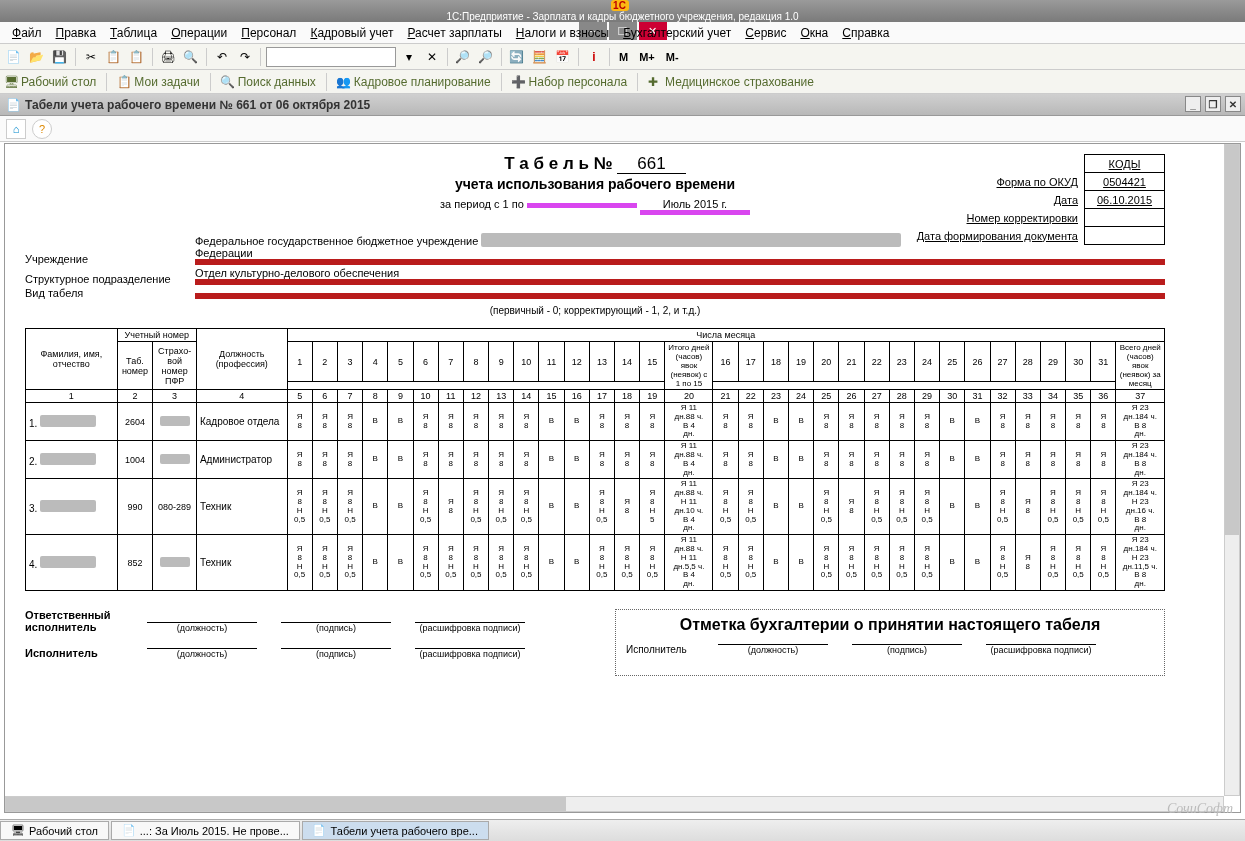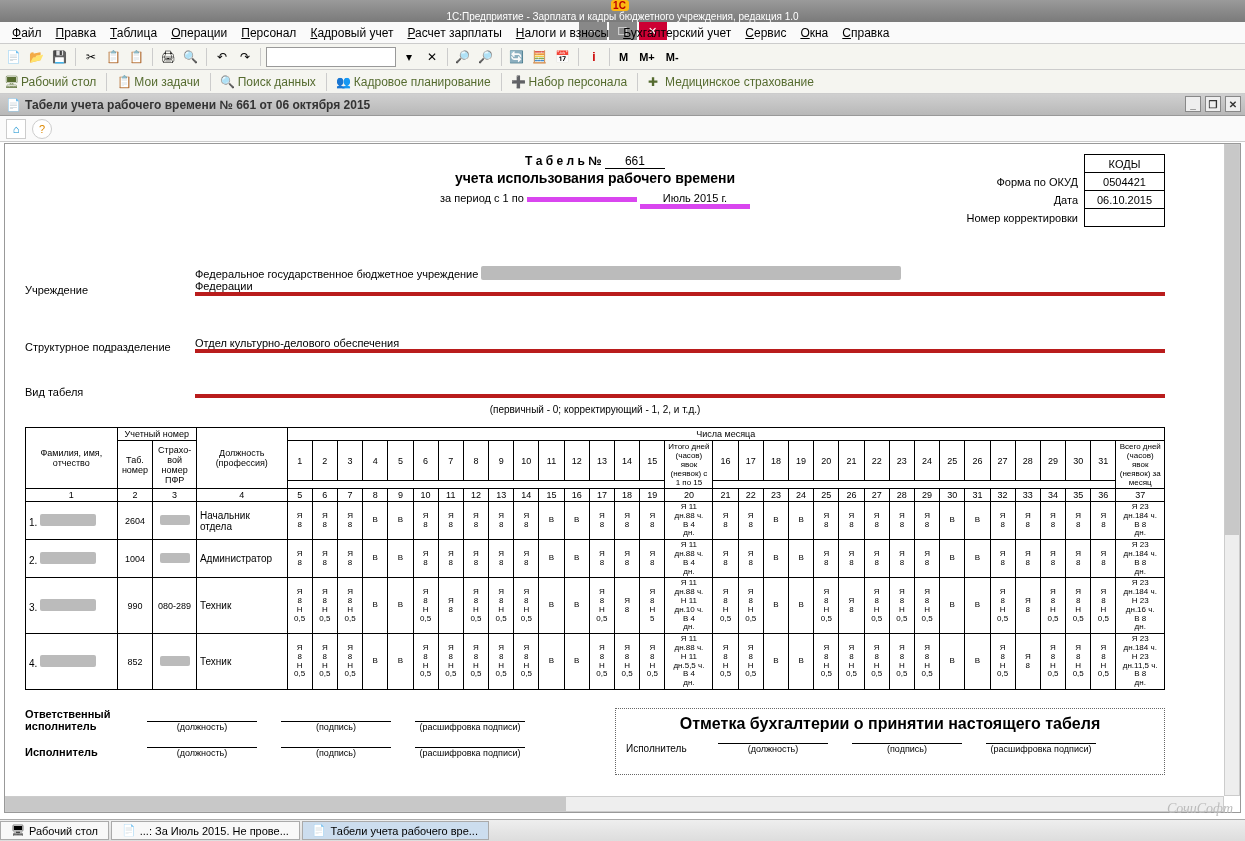--- a/index.html
+++ b/index.html
@@ -22,33 +22,33 @@
 .navbar .ico { width:14px;height:14px;display:inline-block; }
 .doctitle { height:22px; background:linear-gradient(#d0d0d0,#b8b8b8); display:flex;align-items:center;padding:0 6px;color:#333;font-weight:bold;font-size:12px; border-bottom:1px solid #999; position:relative;}
 .doctitle .docbtns { position:absolute; right:4px; top:2px; display:flex; gap:4px; }
 .doctitle .docbtn { width:16px;height:16px;border:1px solid #888;background:#eee;font-size:10px;display:flex;align-items:center;justify-content:center;}
 .doctoolbar { height:26px; background:#fafafa; border-bottom:1px solid #ccc; display:flex;align-items:center;padding:0 6px;gap:6px;}
 .doctoolbar .dtbtn { width:20px;height:20px;border:1px solid #ccc;background:#fff;display:flex;align-items:center;justify-content:center;}
 .report-area { position:absolute; top:143px; left:4px; right:4px; bottom:28px; border:1px solid #999; background:#fff; overflow:hidden;}
 .report-scroll { position:absolute; top:0; left:0; right:16px; bottom:16px; overflow:auto; }
 .report-content { padding:10px 20px; font-size:11px; color:#000; width:1180px; }
 .rheader { position:relative; margin-bottom:18px; }
-.rtitle { text-align:center; font-size:12px; font-weight:bold; }
+.rtitle { text-align:center; font-size:17px; font-weight:bold; }
 .rtitle .num { border-bottom:1px solid #000; padding:0 20px; font-weight:normal;}
 .rsubtitle { text-align:center; font-size:14px; font-weight:bold; margin-top:2px;}
 .rperiod { text-align:center; font-size:11px; margin-top:6px;}
 .rperiod .blank { display:inline-block; border-bottom:5px solid #d946ef; width:110px; text-align:center;}
-.codes-box { position:absolute; right:0; top:0; }
+.codes-box { position:absolute; right:0; top:0;text-decoration:underline; }
 .codes-box table { border-collapse:collapse; font-size:11px; }
 .codes-box td { border:1px solid #000; padding:2px 8px; text-align:center; min-width:80px;height:18px;}
 .codes-box .lbl { border:none; text-align:right; padding-right:6px;}
 .info-rows { font-size:11px; margin-top:6px;}
 .info-rows .irow { display:flex; margin-bottom:2px; align-items:end;}
 .info-rows .ilbl { width:170px; }
-.info-rows .ival { flex:1; border-bottom:4px solid #b91c1c; position:relative;margin-top:39px;}
+.info-rows .ival { flex:1; border-bottom:6px solid #b91c1c; position:relative;}
 .info-rows .redact { display:inline-block; height:14px; background:#bbb; border-radius:2px; vertical-align:bottom;}
 .tabel-note { text-align:center; font-size:10px; margin:6px 0 12px;}
 table.timesheet { border-collapse:collapse; width:100%; font-size:9px; }
 table.timesheet th, table.timesheet td { border:1px solid #000; padding:1px 2px; text-align:center; vertical-align:middle; }
 table.timesheet th { font-weight:normal; font-size:9px; }
 table.timesheet .col-fio { width:80px; font-size:9px;}
 table.timesheet .col-tab { width:30px;}
 table.timesheet .col-snils { width:36px;}
 table.timesheet .col-pos { width:60px;}
 table.timesheet .col-day { width:22px;}
@@ -205,20 +205,24 @@
             <tr>
                   <td class="lbl">Форма по ОКУД</td>
                   <td>0504421</td>
                 </tr>
             <tr>
                   <td class="lbl">Дата</td>
                   <td>06.10.2015</td>
                 </tr>
             <tr>
                   <td class="lbl">Номер корректировки</td>
+                  <td></td>
+                </tr>
+            <tr>
+                  <td class="lbl">Дата формирования документа</td>
                   <td></td>
                 </tr>
           </tbody>
             </table>
         </div>
       </div>
 
       <div class="info-rows">
         <div class="irow">
             <div class="ilbl">Учреждение</div>
@@ -322,21 +326,21 @@
               <th>35</th>
               <th>36</th>
               <th>37</th>
             </tr>
         </thead>
         <tbody id="tsbody">
             <tr>
               <td class="fio">1. <span class="redacted" style="width:56px;height:12px"></span></td>
               <td>2604</td>
               <td><span class="redacted" style="width:30px;height:10px"></span></td>
-              <td class="fio">Начальник отдела</td>
+              <td class="fio">Кадровое отдела</td>
               <td class="daycell">Я<br>8</td>
               <td class="daycell">Я<br>8</td>
               <td class="daycell">Я<br>8</td>
               <td class="daycell">В</td>
               <td class="daycell">В</td>
               <td class="daycell">Я<br>8</td>
               <td class="daycell">Я<br>8</td>
               <td class="daycell">Я<br>8</td>
               <td class="daycell">Я<br>8</td>
               <td class="daycell">Я<br>8</td>

